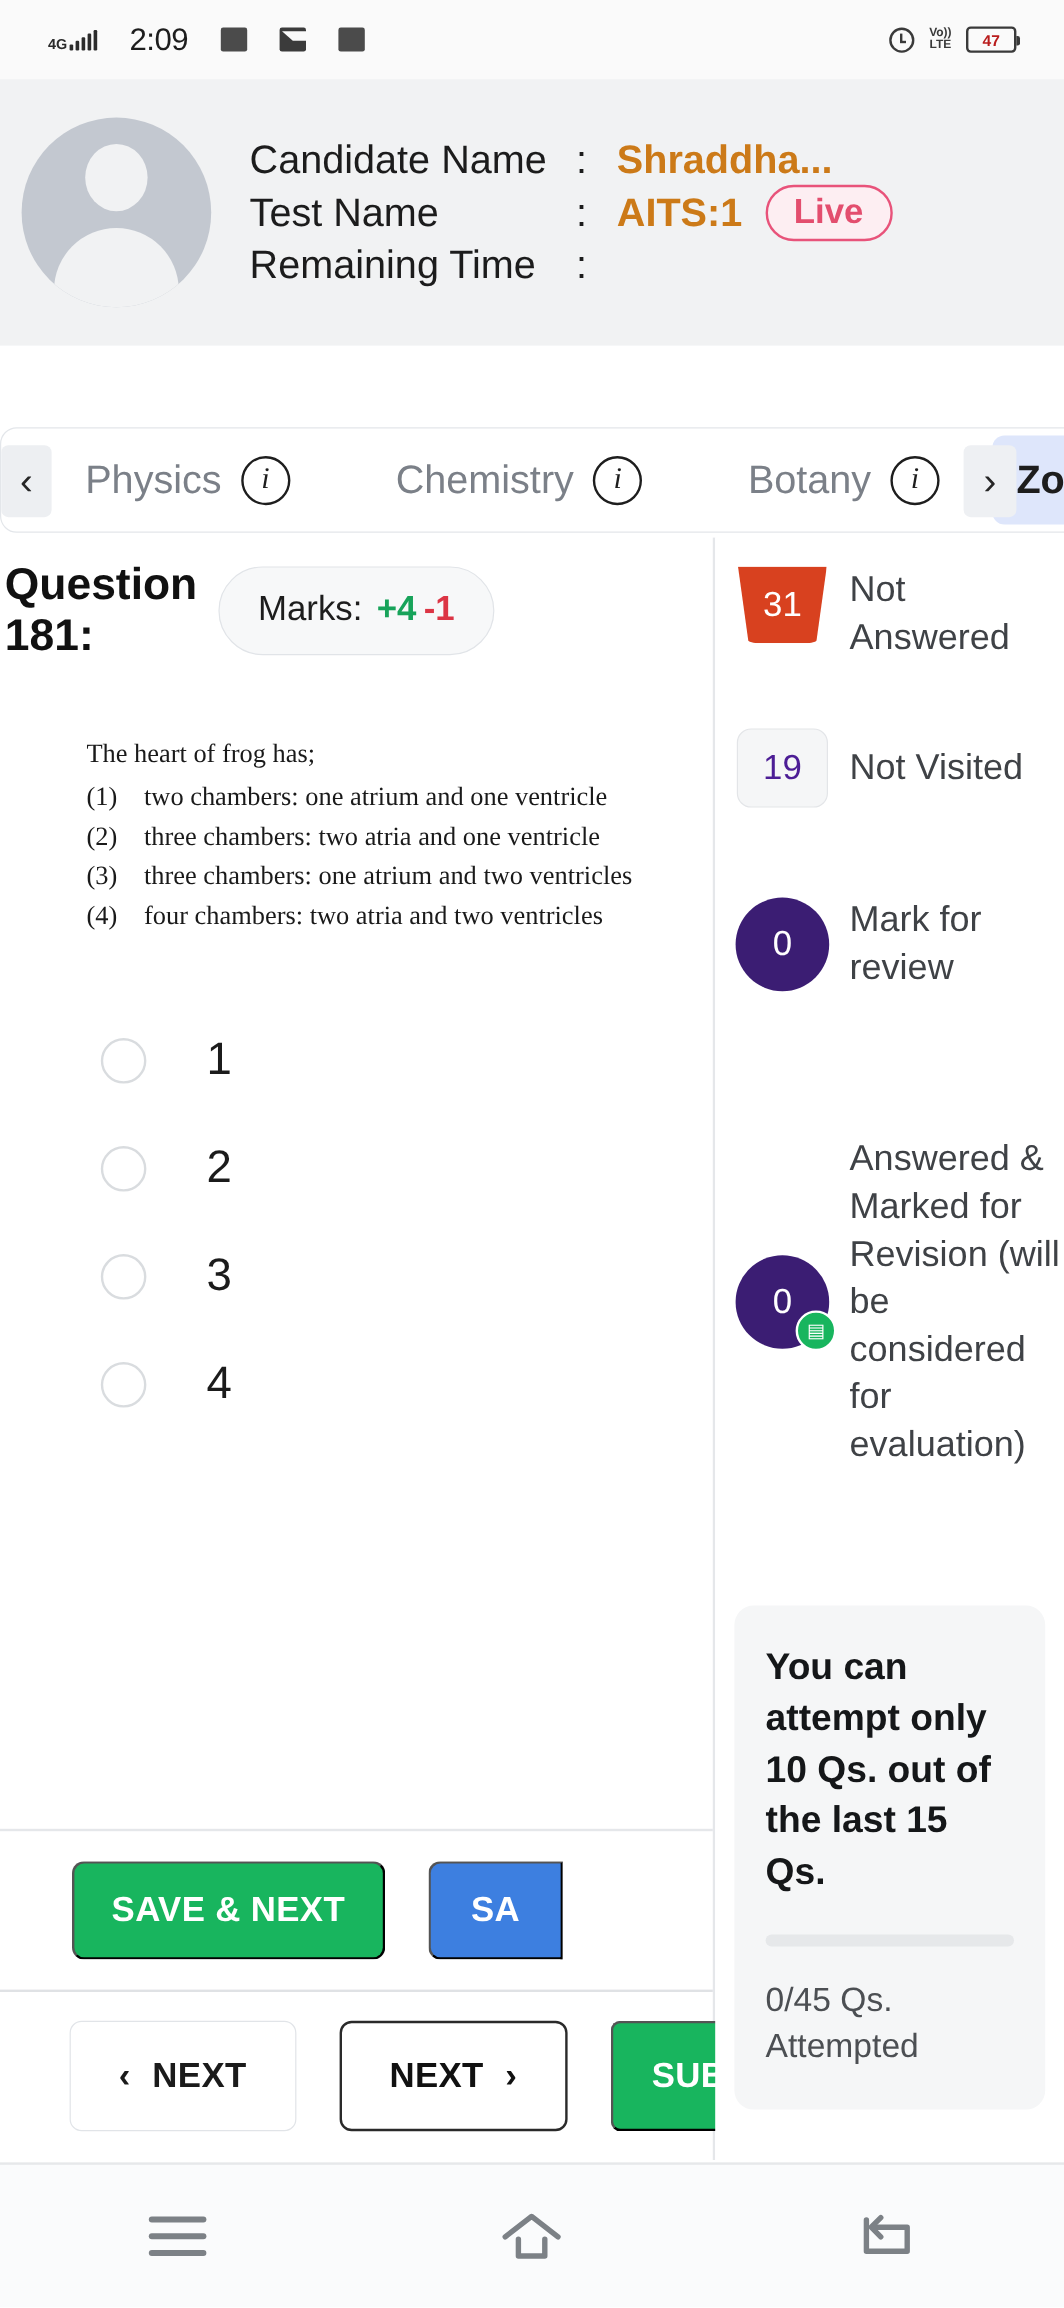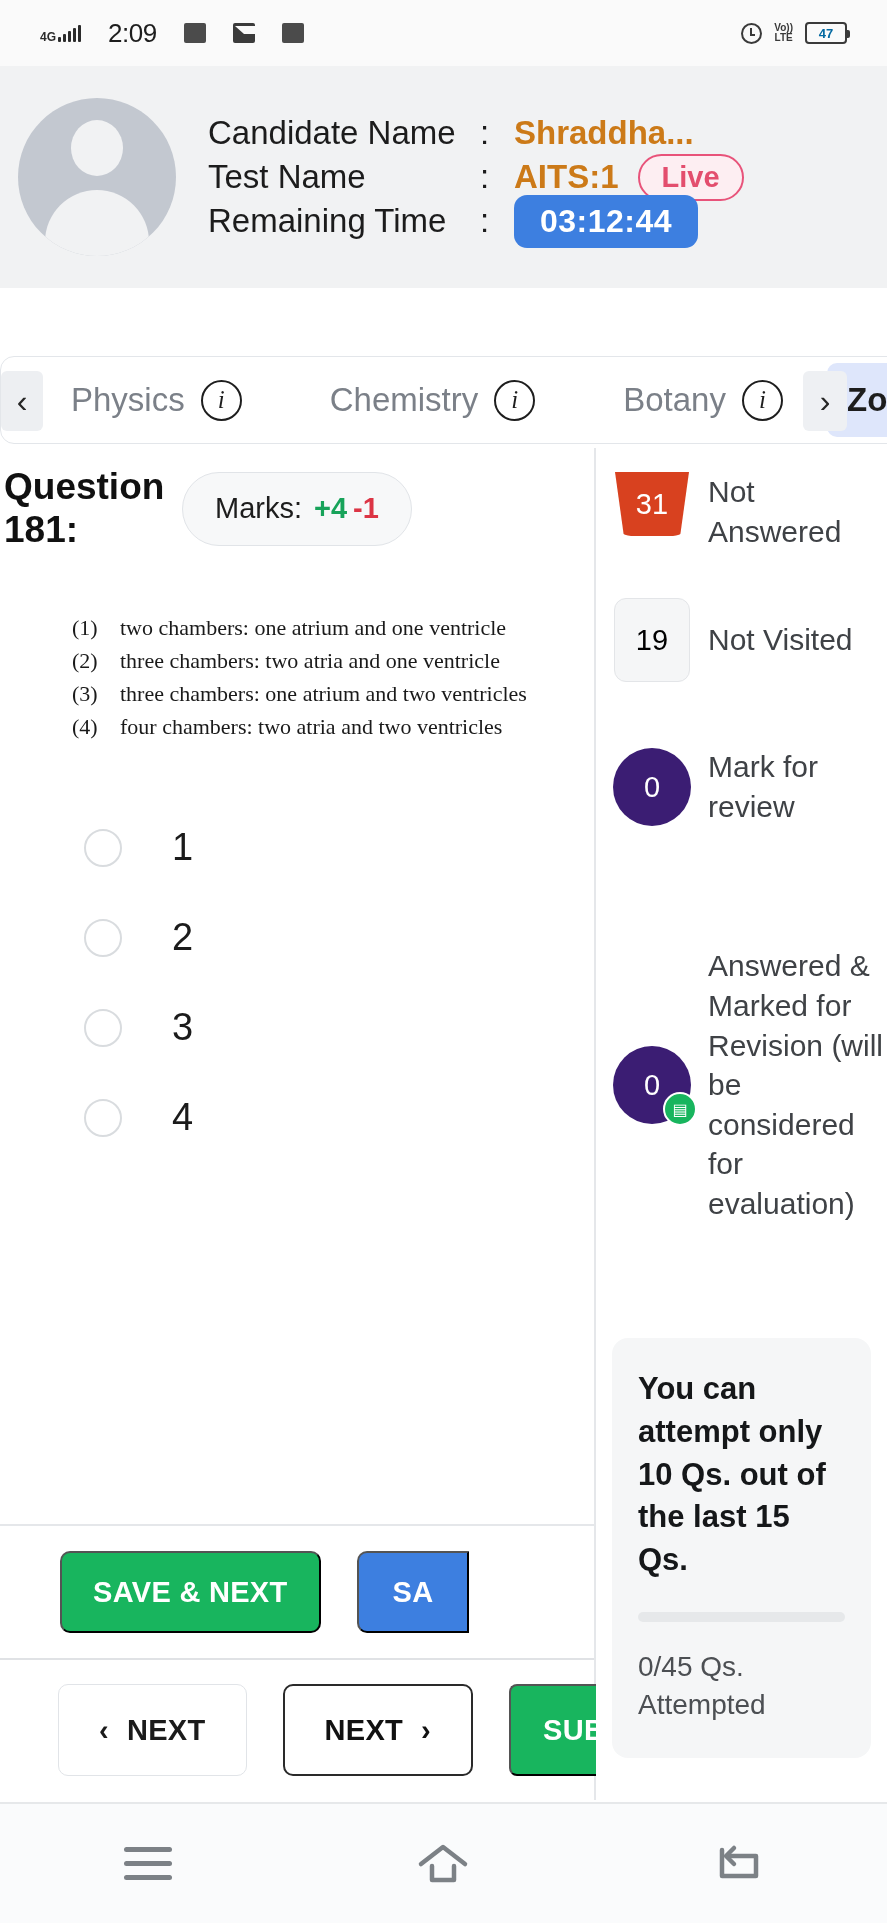--- a/index.html
+++ b/index.html
@@ -41,21 +41,21 @@
   .alarm { width:21px; height:21px; border:2.4px solid #3a3a3a; border-radius:50%;
            position:relative; }
   .alarm::before{ content:""; position:absolute; left:7px; top:3px; width:2px;
     height:7px; background:#3a3a3a; }
   .alarm::after{ content:""; position:absolute; left:7px; top:9px; width:5px;
     height:2px; background:#3a3a3a; }
   .volte { font-size:10px; line-height:10px; color:#3a3a3a; font-weight:bold;
            text-align:center; }
   .batt { width:42px; height:22px; border:2px solid #3a3a3a; border-radius:4px;
           position:relative; display:flex; align-items:center; justify-content:center;
-          font-size:13px; color:#0369a1; font-weight:bold; }
+          font-size:13px; color:#b91c1c; font-weight:bold; }
   .batt::after{ content:""; position:absolute; right:-5px; top:6px; width:3px;
     height:8px; background:#3a3a3a; border-radius:0 2px 2px 0; }
 
   
   .cand-header {
     position:absolute; left:0; top:66px; width:887px; height:222px;
     background:#f1f2f3;
     display:flex; align-items:center; padding-left:18px;
   }
   .avatar { width:158px; height:158px; border-radius:50%; background:#c3c8d0;
@@ -166,22 +166,22 @@
   .legend { padding:18px 0 0 0; }
   .lg-item { display:flex; align-items:center; margin-bottom:0; }
   .lg-item .marker { width:112px; flex:none; display:flex; justify-content:center; }
   .lg-item .ltext { font-size:30px; color:#3f4246; line-height:1.32; }
 
   .m-ans { width:74px; height:64px; background:#d8411f; color:#fff;
            display:flex; align-items:center; justify-content:center;
            font-size:29px;
            border-radius:0 0 16px 16px;
            clip-path: polygon(0 0, 100% 0, 88% 100%, 12% 100%); }
-  .m-square { width:76px; height:84px; background:#f5f6f7; border:1px solid #e3e5e8;
-              border-radius:12px; color:#000000; display:flex; align-items:center;
+  .m-square { width:76px; height:66px; background:#f5f6f7; border:1px solid #e3e5e8;
+              border-radius:12px; color:#4c1d95; display:flex; align-items:center;
               justify-content:center; font-size:29px; }
   .m-circle { width:78px; height:78px; border-radius:50%; background:#3b1d73;
               color:#fff; display:flex; align-items:center; justify-content:center;
               font-size:29px; position:relative; }
   .m-circle .dot-badge { position:absolute; right:-6px; bottom:-2px; width:34px;
               height:34px; border-radius:50%; background:#18b55e; color:#fff;
               display:flex; align-items:center; justify-content:center;
               font-size:16px; border:2px solid #fff; }
   .lg-row-1 { height:100px; align-items:flex-start; padding-top:6px; }
   .lg-row-2 { height:148px; }
@@ -253,21 +253,20 @@
       <div class="cand-row">
         <span class="cand-label">Test Name</span>
         <span class="cand-colon">:</span>
         <span class="cand-value">AITS:1</span>
         <span class="live-badge">Live</span>
       </div>
 
       <div class="cand-row">
         <span class="cand-label">Remaining Time</span>
         <span class="cand-colon">:</span>
-        <span class="timer-badge">03:12:44</span>
       </div>
 
     </div>
   </div>
 
   <div class="tabstrip">
     <div class="tab-arrow-left">‹</div>
 
     <div class="tabs-row">
       <div class="tab">
@@ -295,20 +294,21 @@
     <div class="q-headrow">
       <div class="q-num">Question 181:</div>
       <div class="chip">
         <span>Marks:</span>
         <span class="pos">+4</span>
         <span class="neg">-1</span>
       </div>
     </div>
 
     <div class="qimage">
+      <div class="stem">The heart of frog has;</div>
       <div class="qopt">
         <span class="nn">(1)</span>
         <span>two chambers: one atrium and one ventricle</span>
       </div>
       <div class="qopt">
         <span class="nn">(2)</span>
         <span>three chambers: two atria and one ventricle</span>
       </div>
       <div class="qopt">
         <span class="nn">(3)</span>

